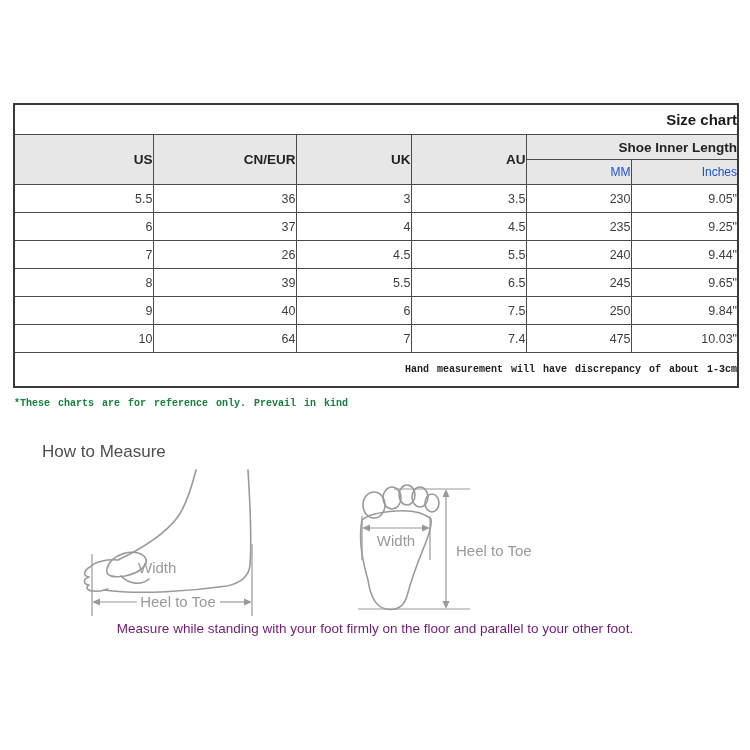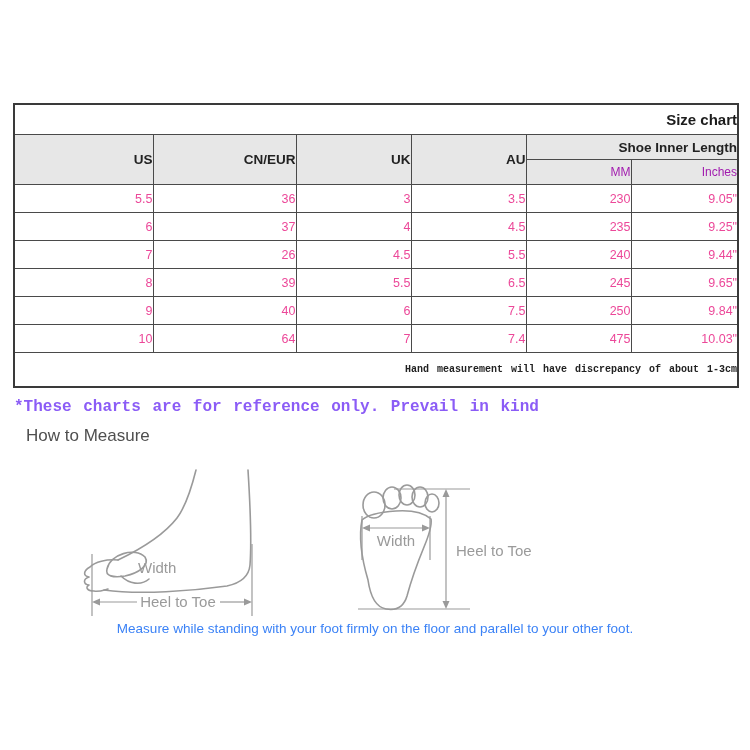--- a/index.html
+++ b/index.html
@@ -5,35 +5,35 @@
   html,body{margin:0;padding:0;background:#ffffff;}
   .page{position:relative;width:750px;height:750px;background:#ffffff;overflow:hidden;
         font-family:"Liberation Sans",sans-serif;}
 
   
   .size-table{position:absolute;left:13px;top:103px;width:724px;
               border-collapse:collapse;border:2px solid #3a3a3a;table-layout:fixed;}
   .size-table td,.size-table th{border:1px solid #4a4a4a;text-align:right;vertical-align:middle;padding:0;}
   .title-row td{height:29px;font-size:15px;font-weight:bold;color:#1c1c1c;background:#ffffff;}
   .head-row th{height:24px;background:#e7e7e7;font-size:13.5px;font-weight:bold;color:#222222;}
-  .sub-row th{height:24px;background:#e7e7e7;font-size:12px;font-weight:normal;color:#a21caf;}
-  .data-row td{height:27px;font-size:12.5px;color:#ec4899;background:#ffffff;}
+  .sub-row th{height:24px;background:#e7e7e7;font-size:12px;font-weight:normal;color:#1d4ed8;}
+  .data-row td{height:27px;font-size:12.5px;color:#404040;background:#ffffff;}
   .note-row td{height:33px;font-family:"Liberation Mono","DejaVu Sans Mono",monospace;
                font-size:10px;font-weight:bold;color:#222222;word-spacing:2px;}
 
   
   .disclaimer{position:absolute;left:14px;top:398px;margin:0;
               font-family:"Liberation Mono","DejaVu Sans Mono",monospace;
-              font-size:16px;font-weight:bold;color:#8b5cf6;word-spacing:2px;}
-  .htm-heading{position:absolute;left:26px;top:426px;margin:0;
+              font-size:10px;font-weight:bold;color:#15803d;word-spacing:2px;}
+  .htm-heading{position:absolute;left:26px;top:426px;margin:16px;
                font-size:17px;font-weight:400;color:#4f4f4f;}
   .htm-intro{position:absolute;left:19px;top:454px;margin:0;
              font-size:13px;color:#4a4a4a;}
   .caption{position:absolute;left:0;top:621px;width:100%;margin:0;text-align:center;
-           font-size:13.5px;color:#3b82f6;}
+           font-size:13.5px;color:#701a75;}
 
   
   .diagram{position:absolute;left:0;top:468px;width:750px;height:160px;}
   .sketch{fill:none;stroke:#9a9a9a;stroke-width:1.6;stroke-linecap:round;stroke-linejoin:round;}
   .dim{fill:none;stroke:#9a9a9a;stroke-width:1.2;}
   .dimfill{fill:#9a9a9a;stroke:none;}
   .dimlabel{fill:#9a9a9a;font-family:"Liberation Sans",sans-serif;font-size:15px;}
 </style>
 </head>
 <body>

